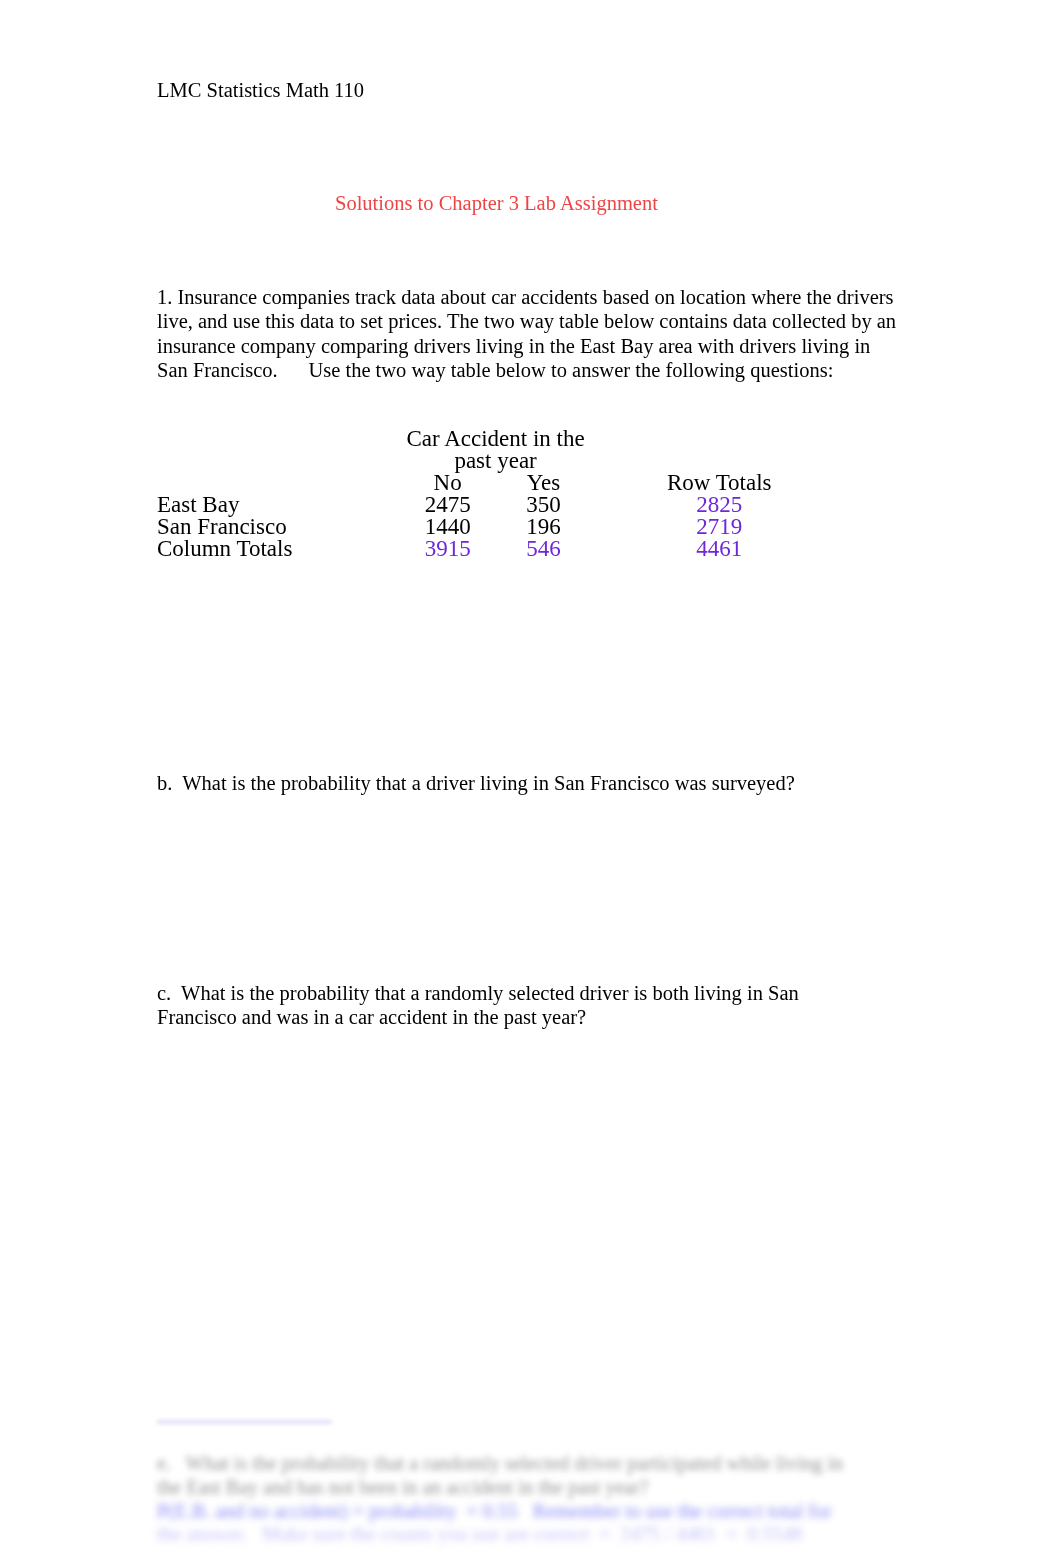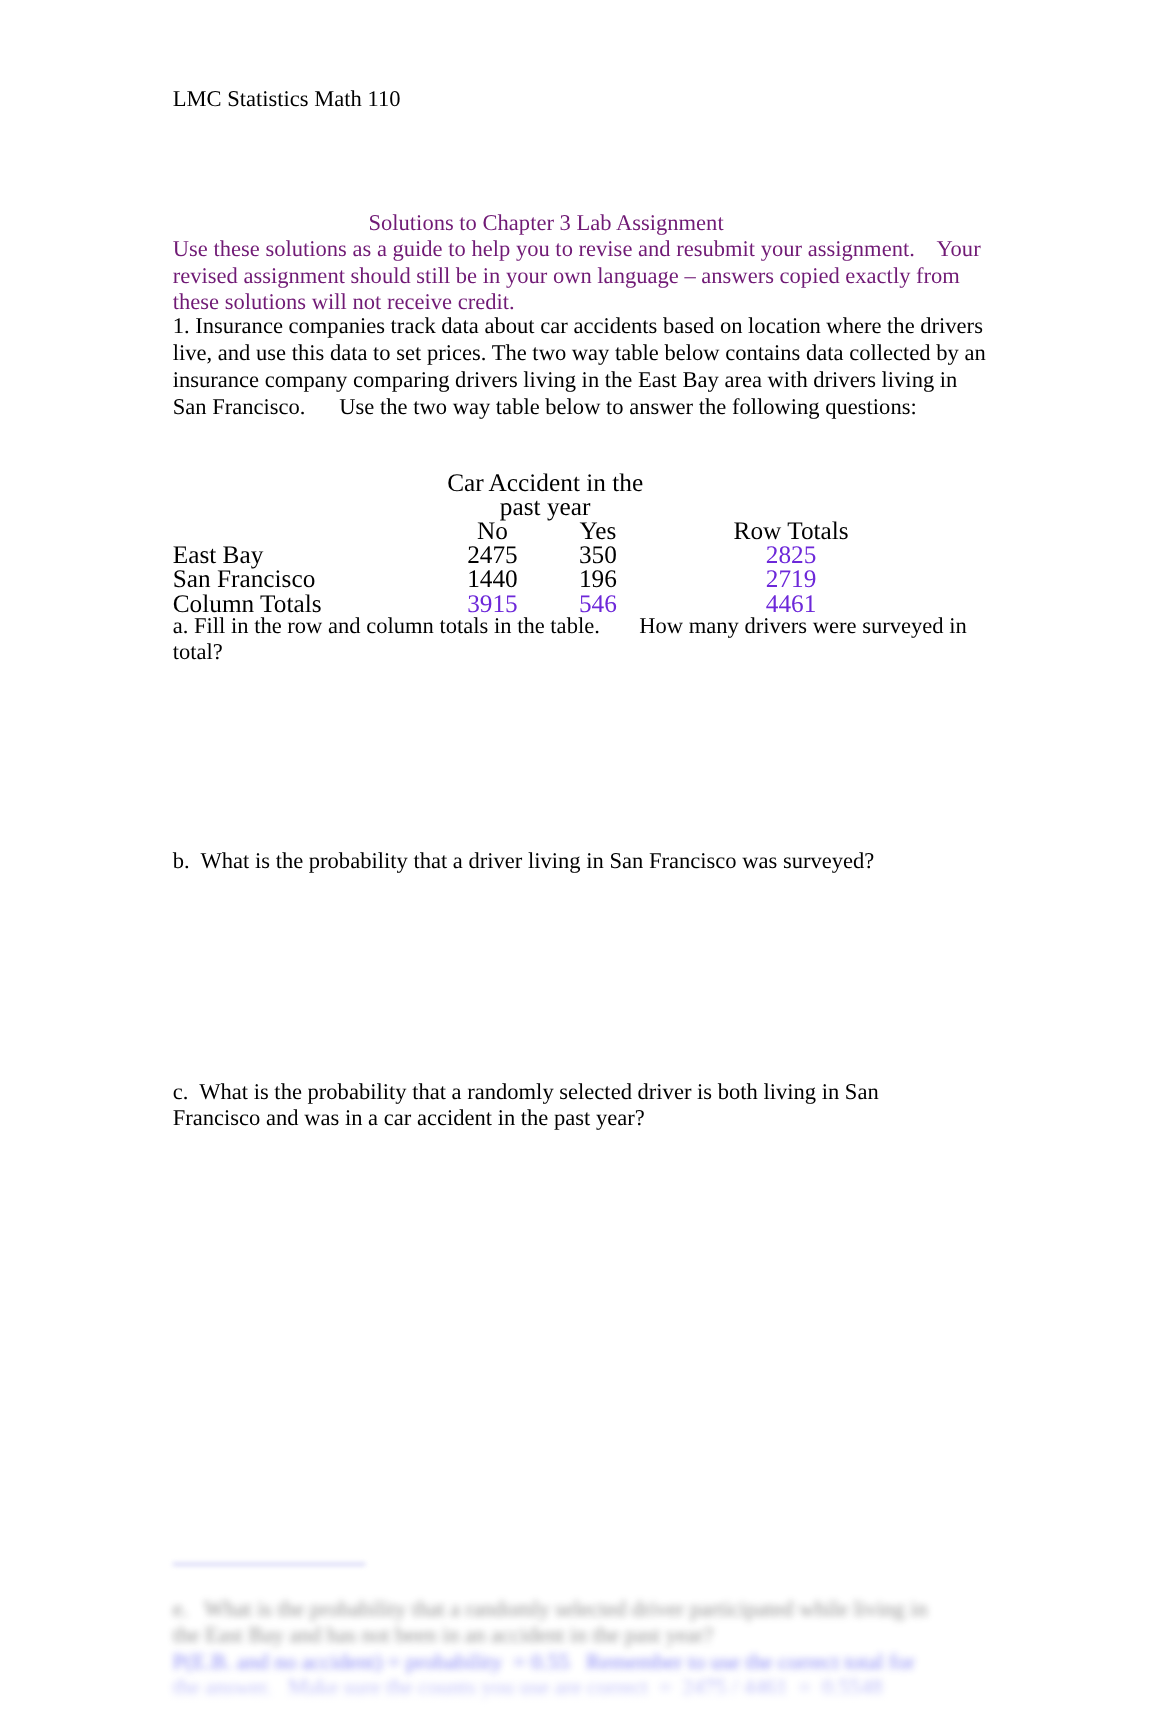--- a/index.html
+++ b/index.html
@@ -36,21 +36,21 @@
   .doc-header {
     left: 157px;
     top: 62px;
     font-size: 20.5px;
   }
 
   .solutions-title {
     left: 157px;
     top: 126px;
     width: 760px;
-    color: #701a75;
+    color: #ef4444;
     text-align: left;
   }
   .solutions-title .centered-line {
     display: block;
     padding-left: 178px;
   }
 
   .intro-paragraph {
     left: 157px;
     top: 269px;
@@ -150,21 +150,21 @@
   }
 </style>
 </head>
 <body>
 
 <div class="page">
 
   <div class="tblock doc-header">LMC Statistics Math 110</div>
 
   <div class="tblock solutions-title">
-    <span class="centered-line">Solutions to Chapter 3 Lab Assignment</span><span>Use these solutions as a guide to help you to revise and resubmit your assignment.    Your revised assignment should still be in your own language – answers copied exactly from these solutions will not receive credit.</span>
+    <span class="centered-line">Solutions to Chapter 3 Lab Assignment</span>
   </div>
 
   <div class="tblock intro-paragraph">1. Insurance companies track data about car accidents based on location where the drivers live, and use this data to set prices. The two way table below contains data collected by an insurance company comparing drivers living in the East Bay area with drivers living in San Francisco.      Use the two way table below to answer the following questions:</div>
 
   <div class="table-wrap">
     <table class="twoway">
       <tbody>
         <tr>
           <td class="col-label"></td>
           <td class="col-no spanhead" colspan="2">Car Accident in the past year</td>
@@ -194,21 +194,20 @@
         <tr>
           <td class="col-label">Column Totals</td>
           <td class="col-no blue">3915</td>
           <td class="col-yes blue">546</td>
           <td class="col-rowtot blue">4461</td>
         </tr>
       </tbody>
     </table>
   </div>
 
-  <div class="tblock q-a">a. Fill in the row and column totals in the table.       How many drivers were surveyed in total?</div>
 
   <div class="tblock q-b">b.  What is the probability that a driver living in San Francisco was surveyed?</div>
 
   <div class="tblock q-c">c.  What is the probability that a randomly selected driver is both living in San Francisco and was in a car accident in the past year?</div>
 
 
   <div class="bottom-fragment">
     <div class="blue-rule"></div>
     <div class="frag-question">e.   What is the probability that a randomly selected driver participated while living in the East Bay and has not been in an accident in the past year?</div>
     <div class="frag-answer">P(E.B. and no accident) = probability  = 0.55   Remember to use the correct total for the answer.   Make sure the counts you use are correct  =  2475 / 4461  =  0.5548</div>

